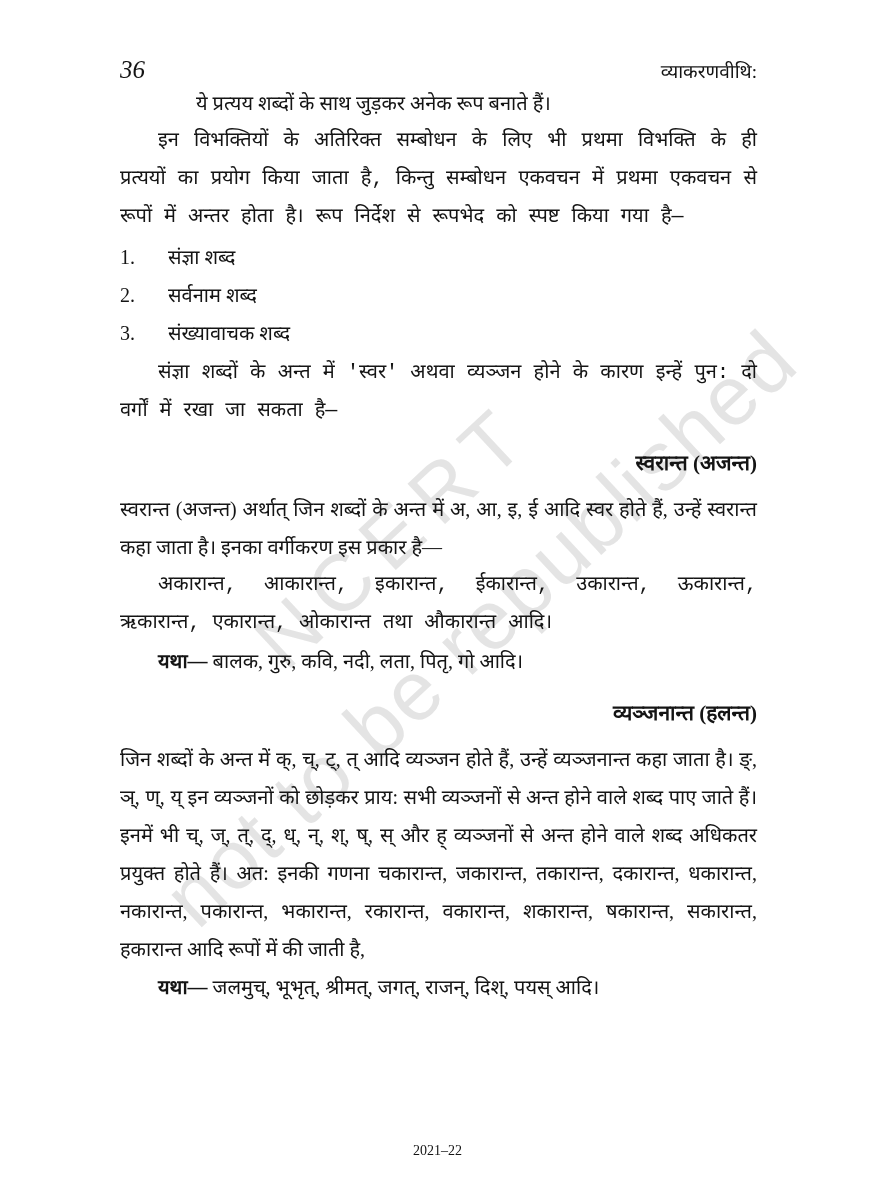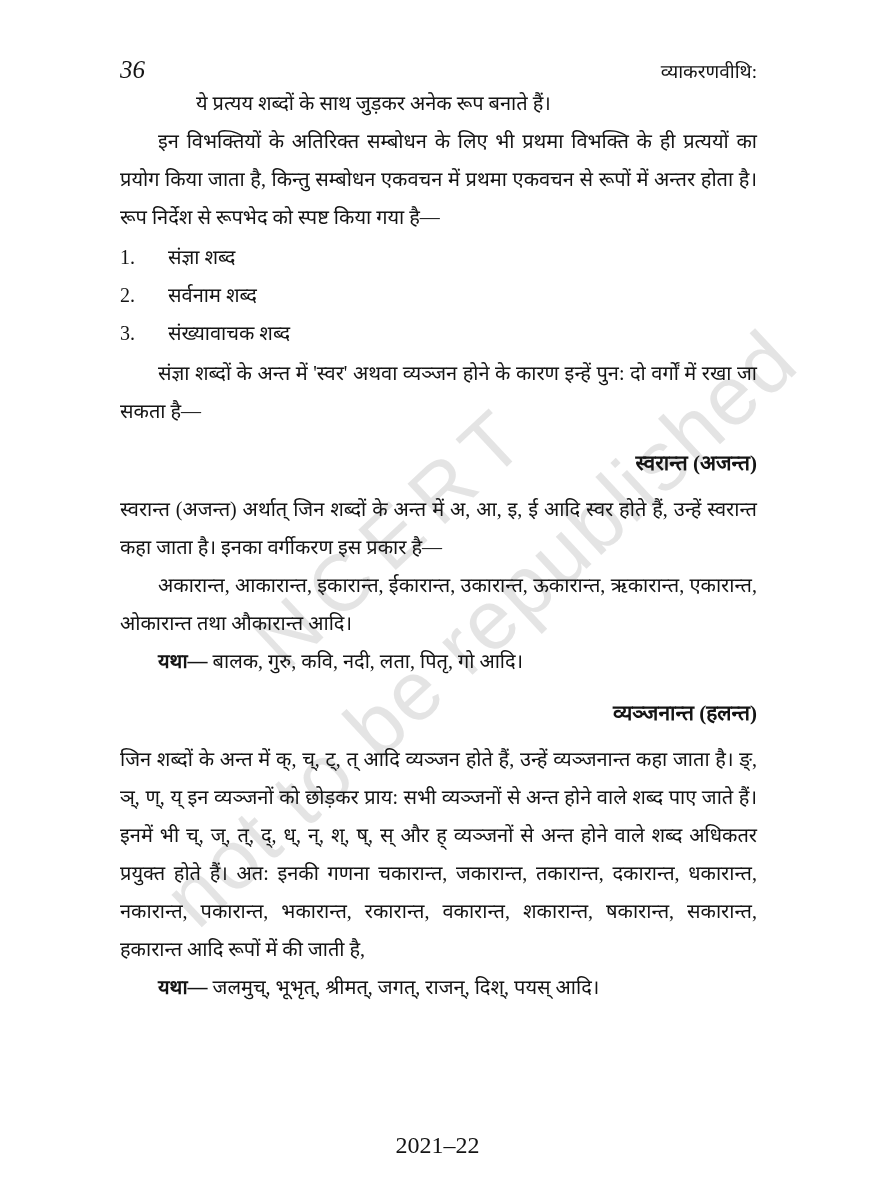--- a/index.html
+++ b/index.html
@@ -37,38 +37,38 @@
     display:flex; justify-content:space-between; align-items:baseline;
   }
   .page-number { font-size:25px;font-style:italic; }
   .header-title { font-size:19px; }
 
   .body-text {
     font-size:20px; line-height:38px;
     text-align:justify;
   }
   .body-text p { margin:0; }
-  p.indent { text-indent:38px; }
+  p.indent { text-indent:38px;font-family:Liberation Mono, monospace; }
   p.big-indent { text-indent:76px; }
   p.no-indent { text-indent:0; }
 
   .list { margin:2px 0; }
   .list-row { display:flex; text-align:left; }
   .list-num { width:48px; flex:0 0 48px; }
 
   h2.sec-heading {
     font-size:21px; font-weight:bold;
     margin:14px 0 8px 0; text-align:right;
   }
   .yatha { text-indent:38px; }
   .yatha .yatha-label { font-weight:bold; }
 
   .footer {
     position:absolute; left:0; bottom:36px; width:100%;
-    text-align:center; font-size:24px; z-index:1;
+    text-align:center; font-size:14px; z-index:1;
   }
 </style>
 </head>
 <body>
 
 <div class="page">
 
   <div class="watermark">
     <div class="watermark-inner">
       <div class="wm-line1">NCERT</div>

